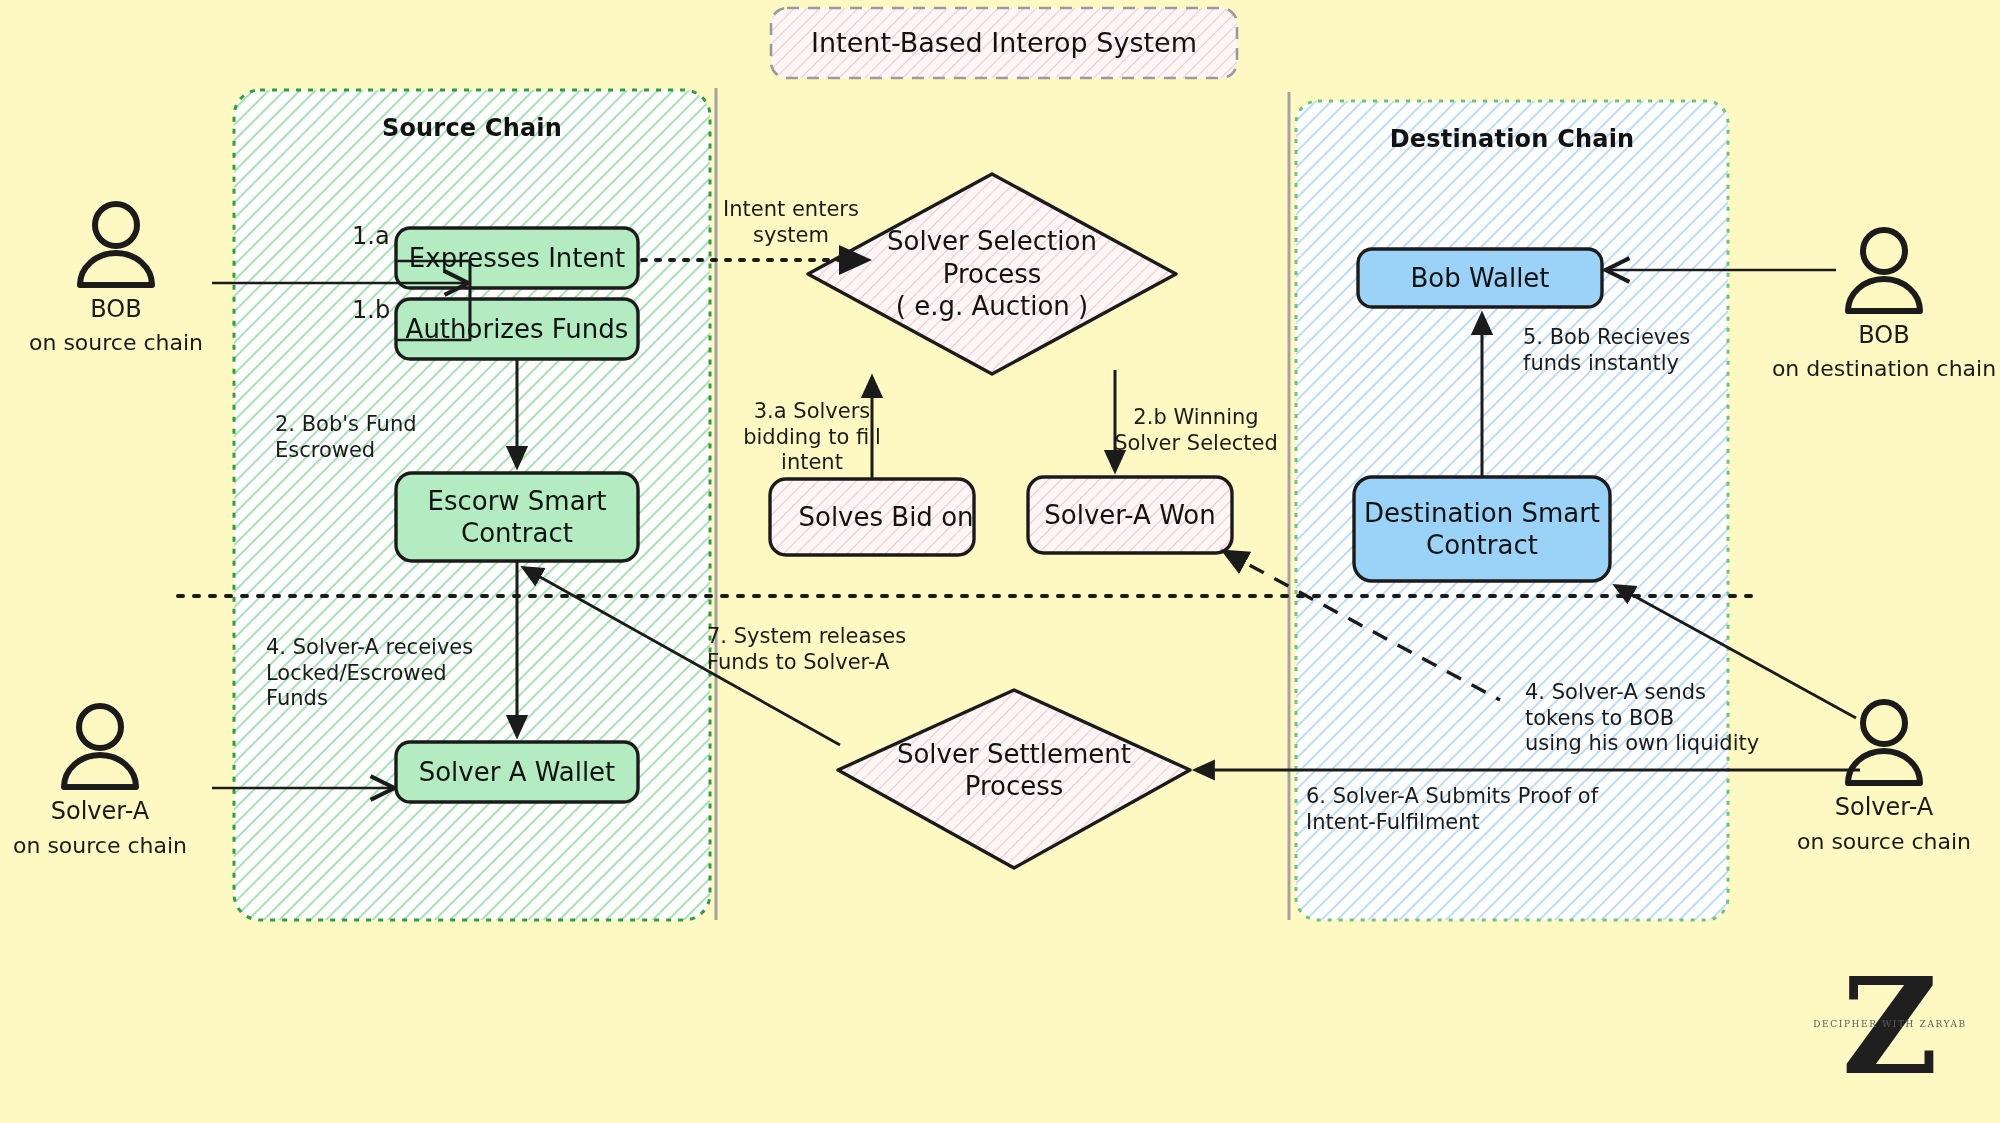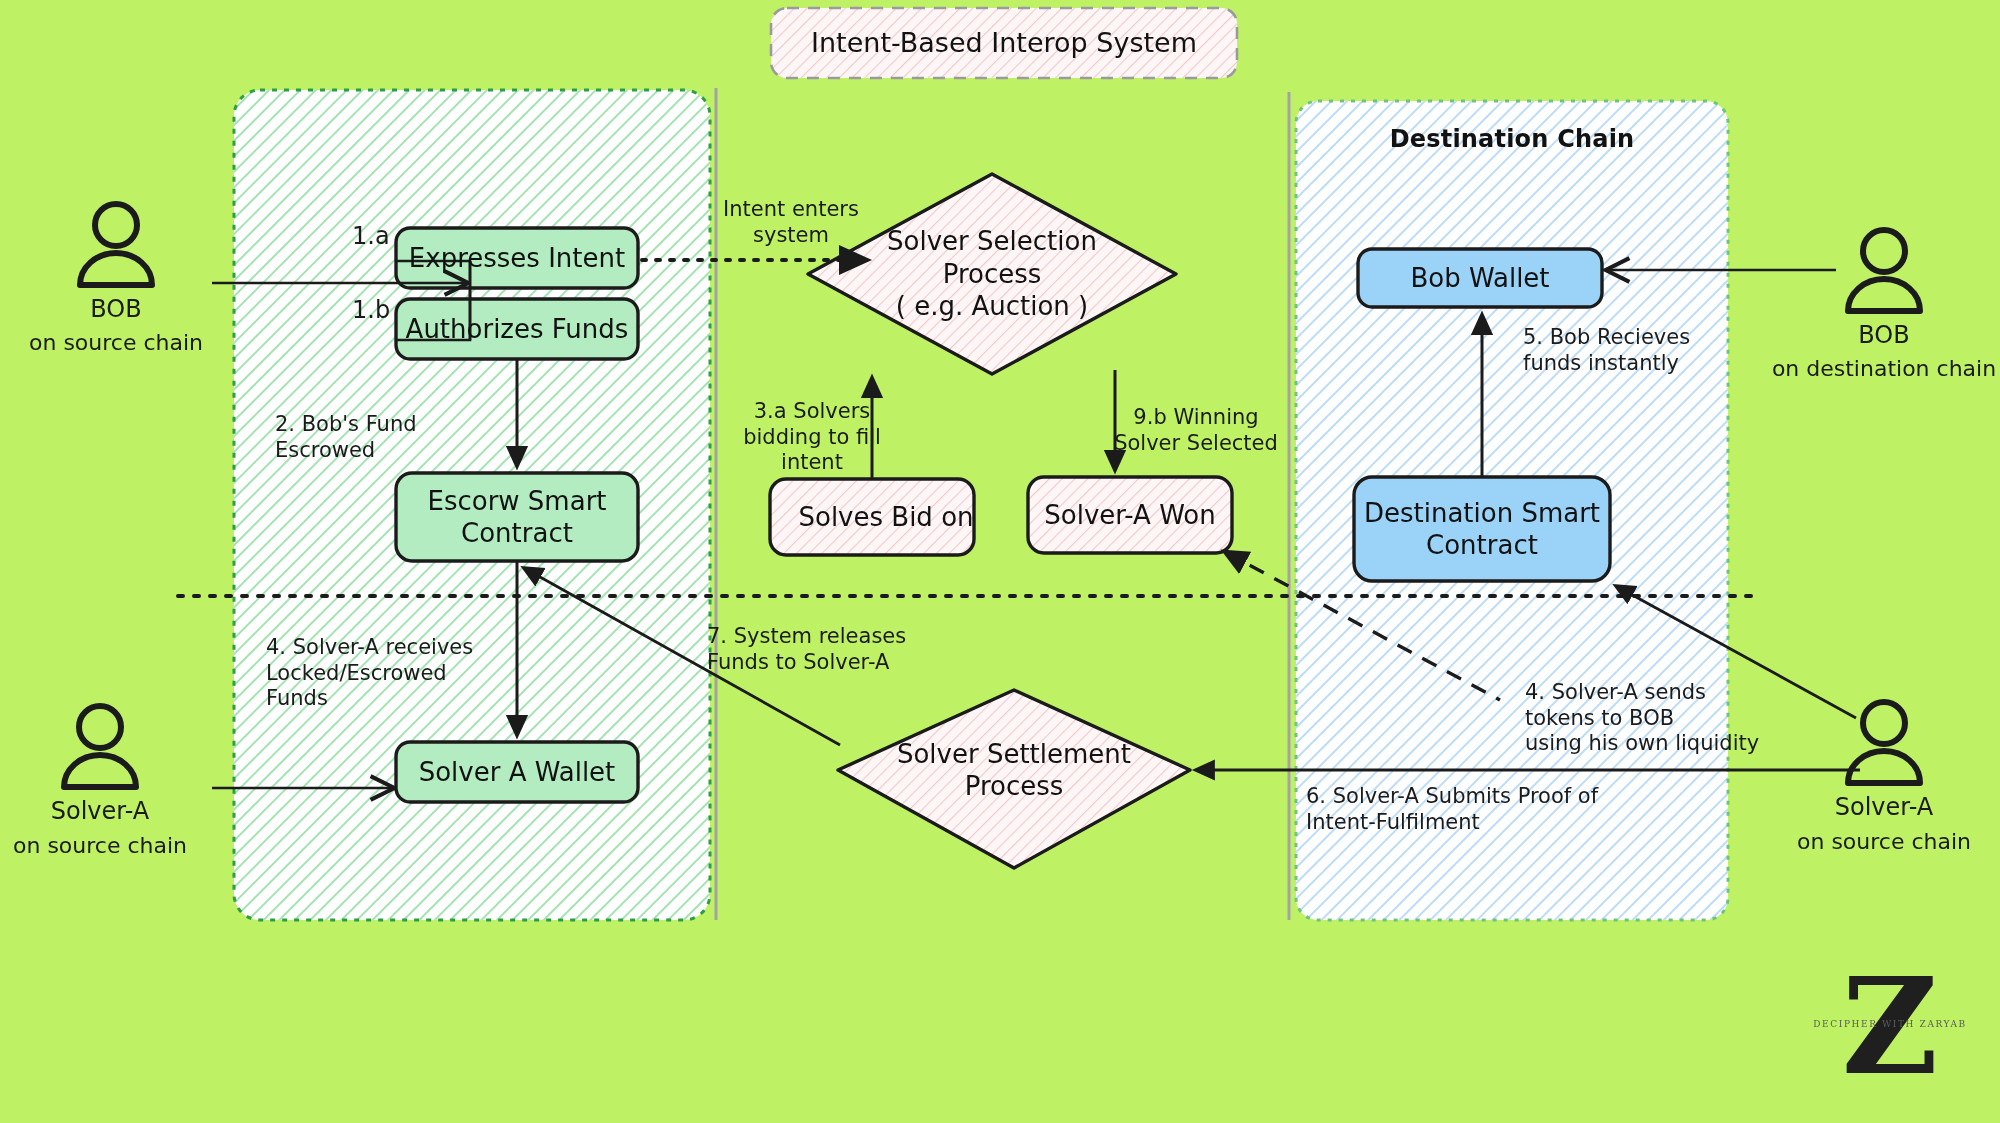--- a/index.html
+++ b/index.html
@@ -1,18 +1,18 @@
 <!DOCTYPE html>
 <html><head>
 <meta charset="utf-8">
 <style>
   html,body{margin:0;padding:0;background:#ffffff;}
   body{width:2000px;height:1123px;overflow:hidden;
        font-family:"DejaVu Sans","Liberation Sans",sans-serif;}
-  #stage{position:relative;width:2000px;height:1123px;background:#bef264;}
+  #stage{position:relative;width:2000px;height:1123px;background:#fef9c3;}
   svg#canvas{position:absolute;left:0;top:0;width:2000px;height:1123px;}
 
   .lbl{position:absolute;color:#1b1b1b;white-space:pre;line-height:1.22;}
   .hand{font-family:"DejaVu Sans","Liberation Sans",sans-serif;}
   .ctr{text-align:center;transform:translateX(-50%);}
   .lft{text-align:left;}
 
   .node-txt{position:absolute;display:flex;align-items:center;justify-content:center;
             text-align:center;color:#121212;line-height:1.25;pointer-events:none;}
   .chain-title{font-weight:bold;letter-spacing:.2px;}
@@ -166,20 +166,21 @@
     </g>
     <g>
       <circle cx="1884" cy="723" r="21" fill="none" stroke="#1b1b1b" stroke-width="6"></circle>
       <path d="M1848,783 a36,32 0 0 1 72,0 z" fill="none" stroke="#1b1b1b" stroke-width="6" stroke-linejoin="round"></path>
       <line x1="1848" y1="783" x2="1920" y2="783" stroke="#1b1b1b" stroke-width="6"></line>
     </g>
   </svg>
 
   <div class="node-txt sys-title hand" style="left:771px;top:8px;width:466px;height:70px;">Intent-Based Interop System</div>
 
+  <div class="node-txt chain-title hand" style="left:234px;top:108px;width:476px;height:40px;font-size:24px;">Source Chain</div>
   <div class="node-txt box-txt hand" style="left:396px;top:228px;width:242px;height:60px;">Expresses Intent</div>
 
   <div class="node-txt chain-title hand" style="left:1296px;top:119px;width:432px;height:40px;font-size:24px;">Destination Chain</div>
   <div class="node-txt box-txt hand" style="left:396px;top:299px;width:242px;height:60px;">Authorizes Funds</div>
   <div class="node-txt box-txt hand" style="left:396px;top:473px;width:242px;height:88px;white-space:pre-line;">Escorw Smart
 Contract</div>
   <div class="node-txt box-txt hand" style="left:396px;top:742px;width:242px;height:60px;">Solver A Wallet</div>
 
   <div class="lbl hand step" style="left:352px;top:222px;font-size:24px;">1.a</div>
   <div class="lbl hand step" style="left:352px;top:296px;font-size:24px;">1.b</div>
@@ -196,21 +197,21 @@
   <div class="node-txt box-txt hand" style="left:1354px;top:477px;width:256px;height:104px;white-space:pre-line;">Destination Smart
 Contract</div>
 
   <div class="lbl hand step ctr" style="left:791px;top:197px;white-space:pre-line;">Intent enters
 system</div>
   <div class="lbl hand step lft" style="left:275px;top:412px;white-space:pre-line;">2. Bob's Fund
 Escrowed</div>
   <div class="lbl hand step ctr" style="left:812px;top:399px;white-space:pre-line;text-align:center;">3.a Solvers
 bidding to fill
 intent</div>
-  <div class="lbl hand step ctr" style="left:1196px;top:405px;white-space:pre-line;text-align:center;">9.b Winning
+  <div class="lbl hand step ctr" style="left:1196px;top:405px;white-space:pre-line;text-align:center;">2.b Winning
 Solver Selected</div>
   <div class="lbl hand step lft" style="left:1525px;top:680px;white-space:pre-line;">4. Solver-A sends
     tokens to BOB
      using his own liquidity</div>
   <div class="lbl hand step lft" style="left:1523px;top:325px;white-space:pre-line;">5. Bob  Recieves
  funds instantly</div>
   <div class="lbl hand step lft" style="left:1306px;top:784px;white-space:pre-line;">6. Solver-A Submits Proof of
     Intent-Fulfilment</div>
   <div class="lbl hand step lft" style="left:707px;top:624px;white-space:pre-line;">7. System releases
   Funds to Solver-A</div>

